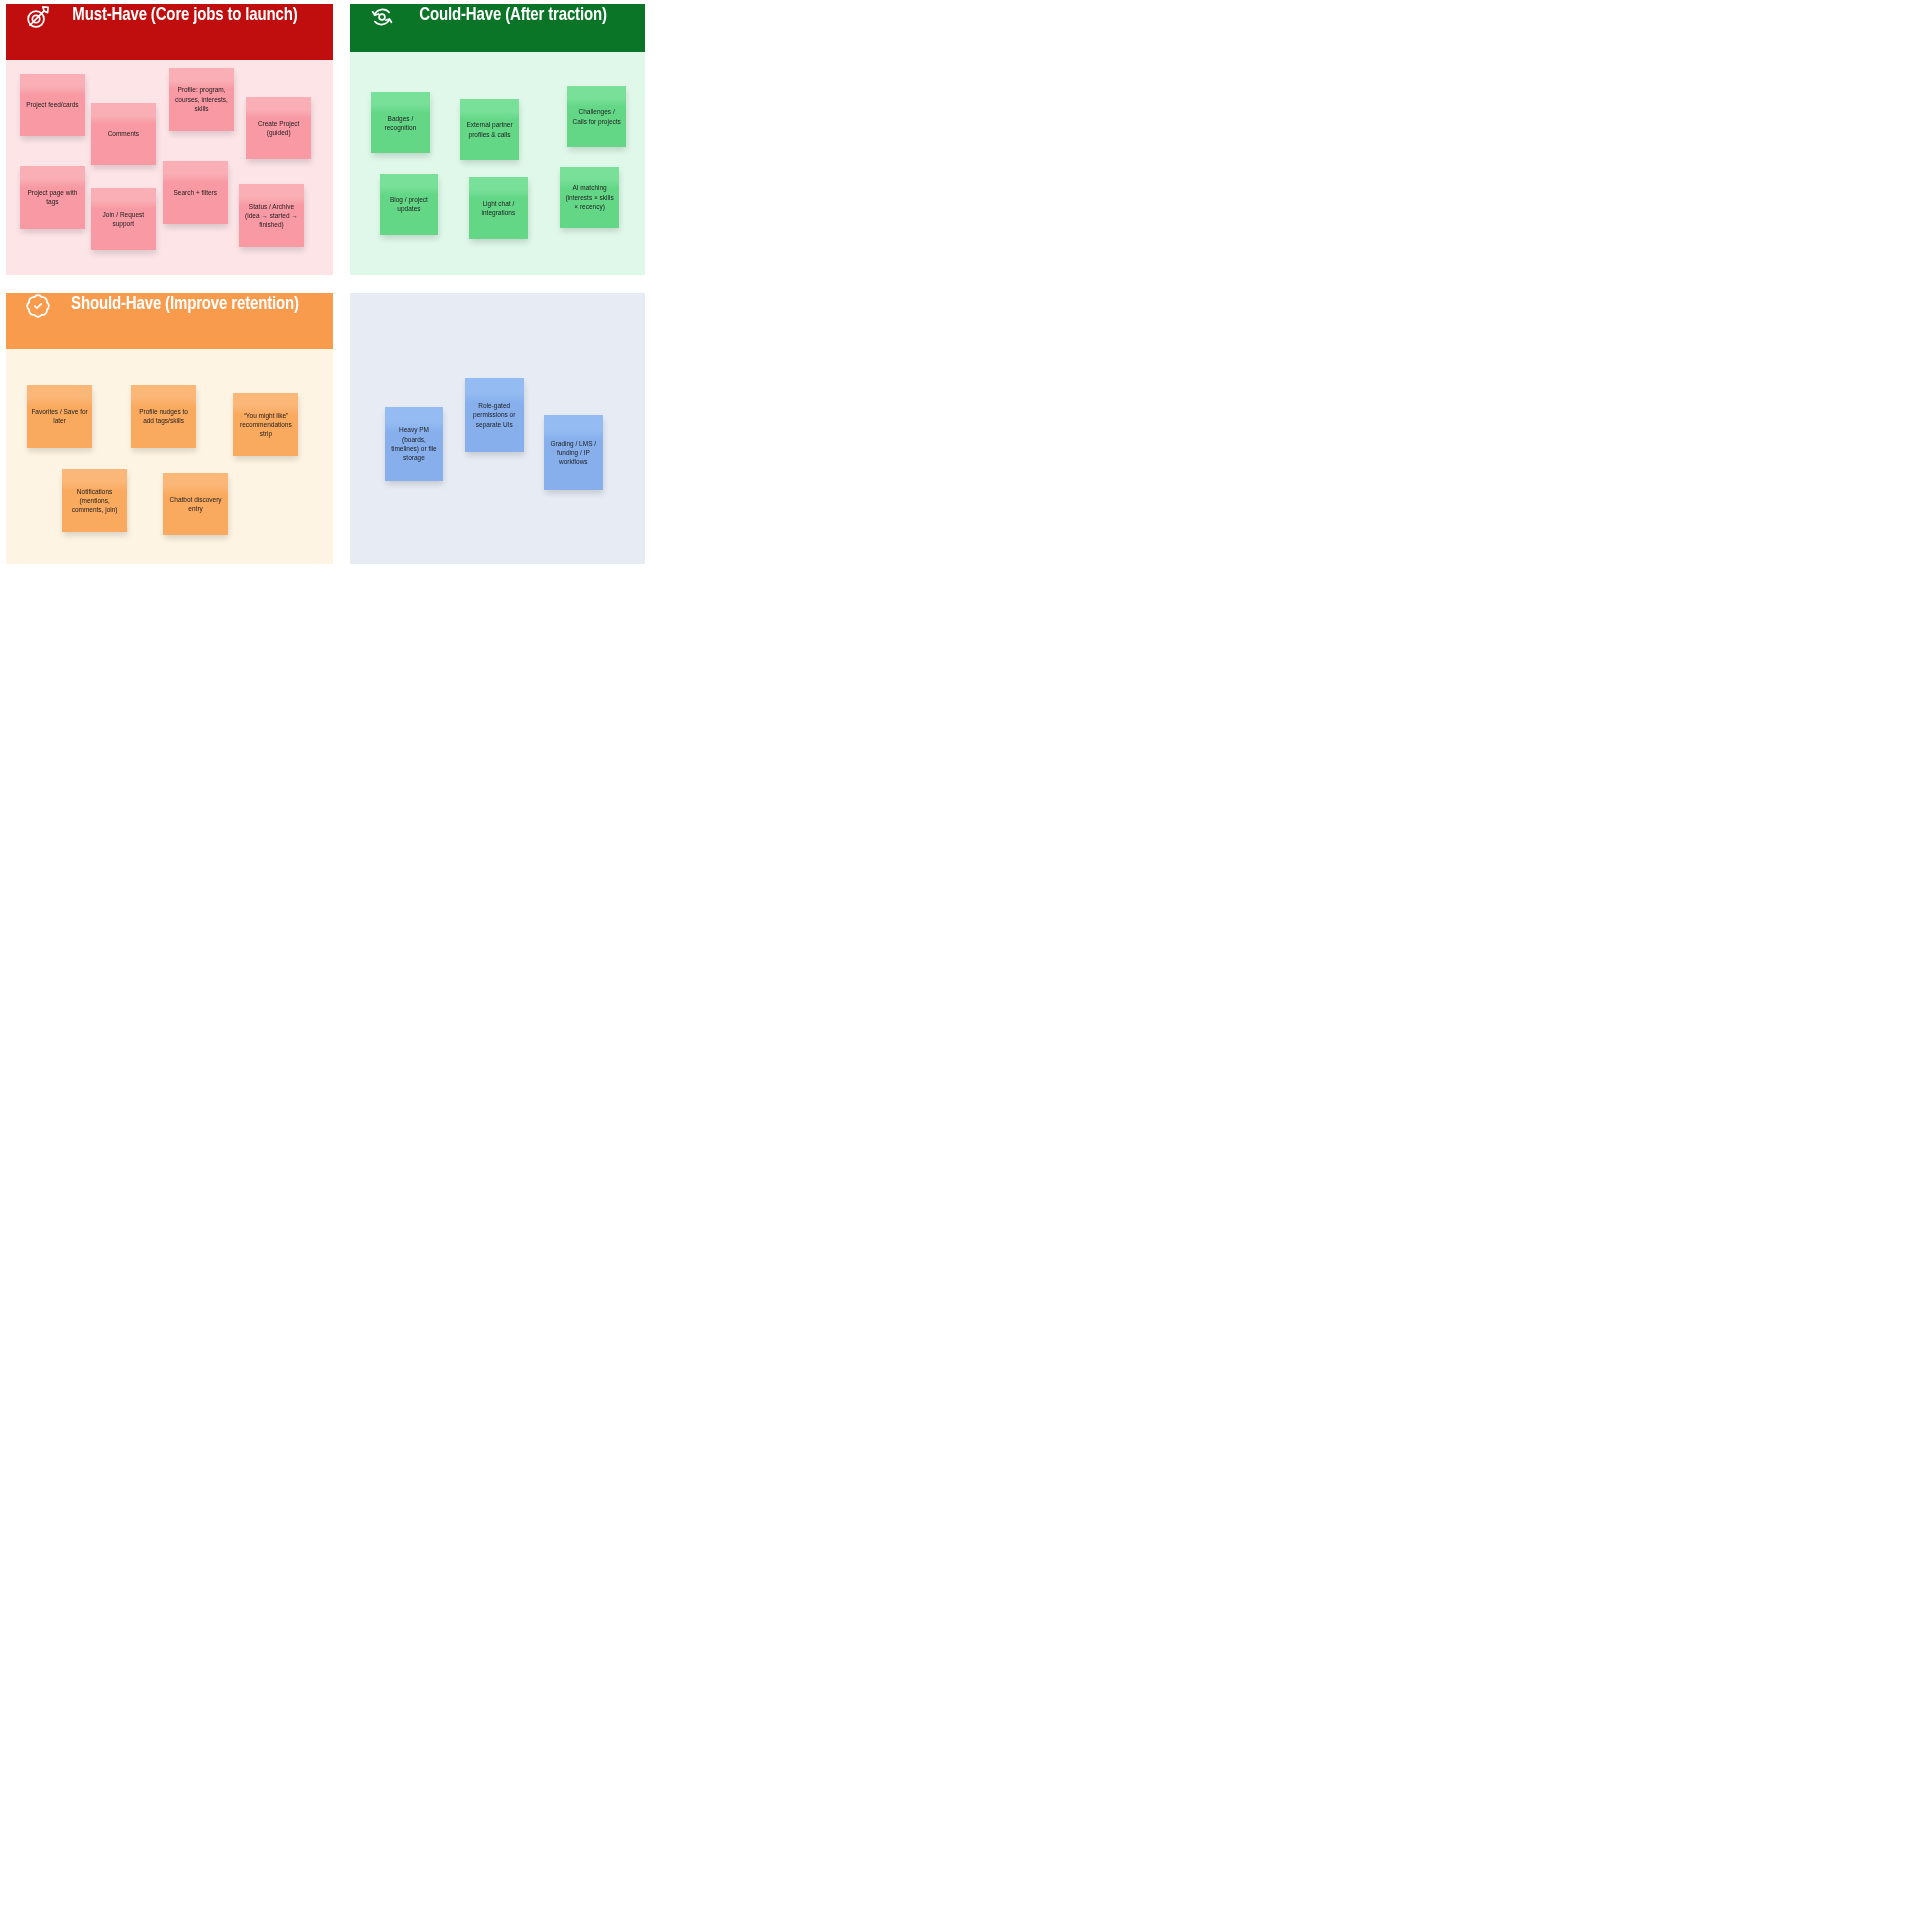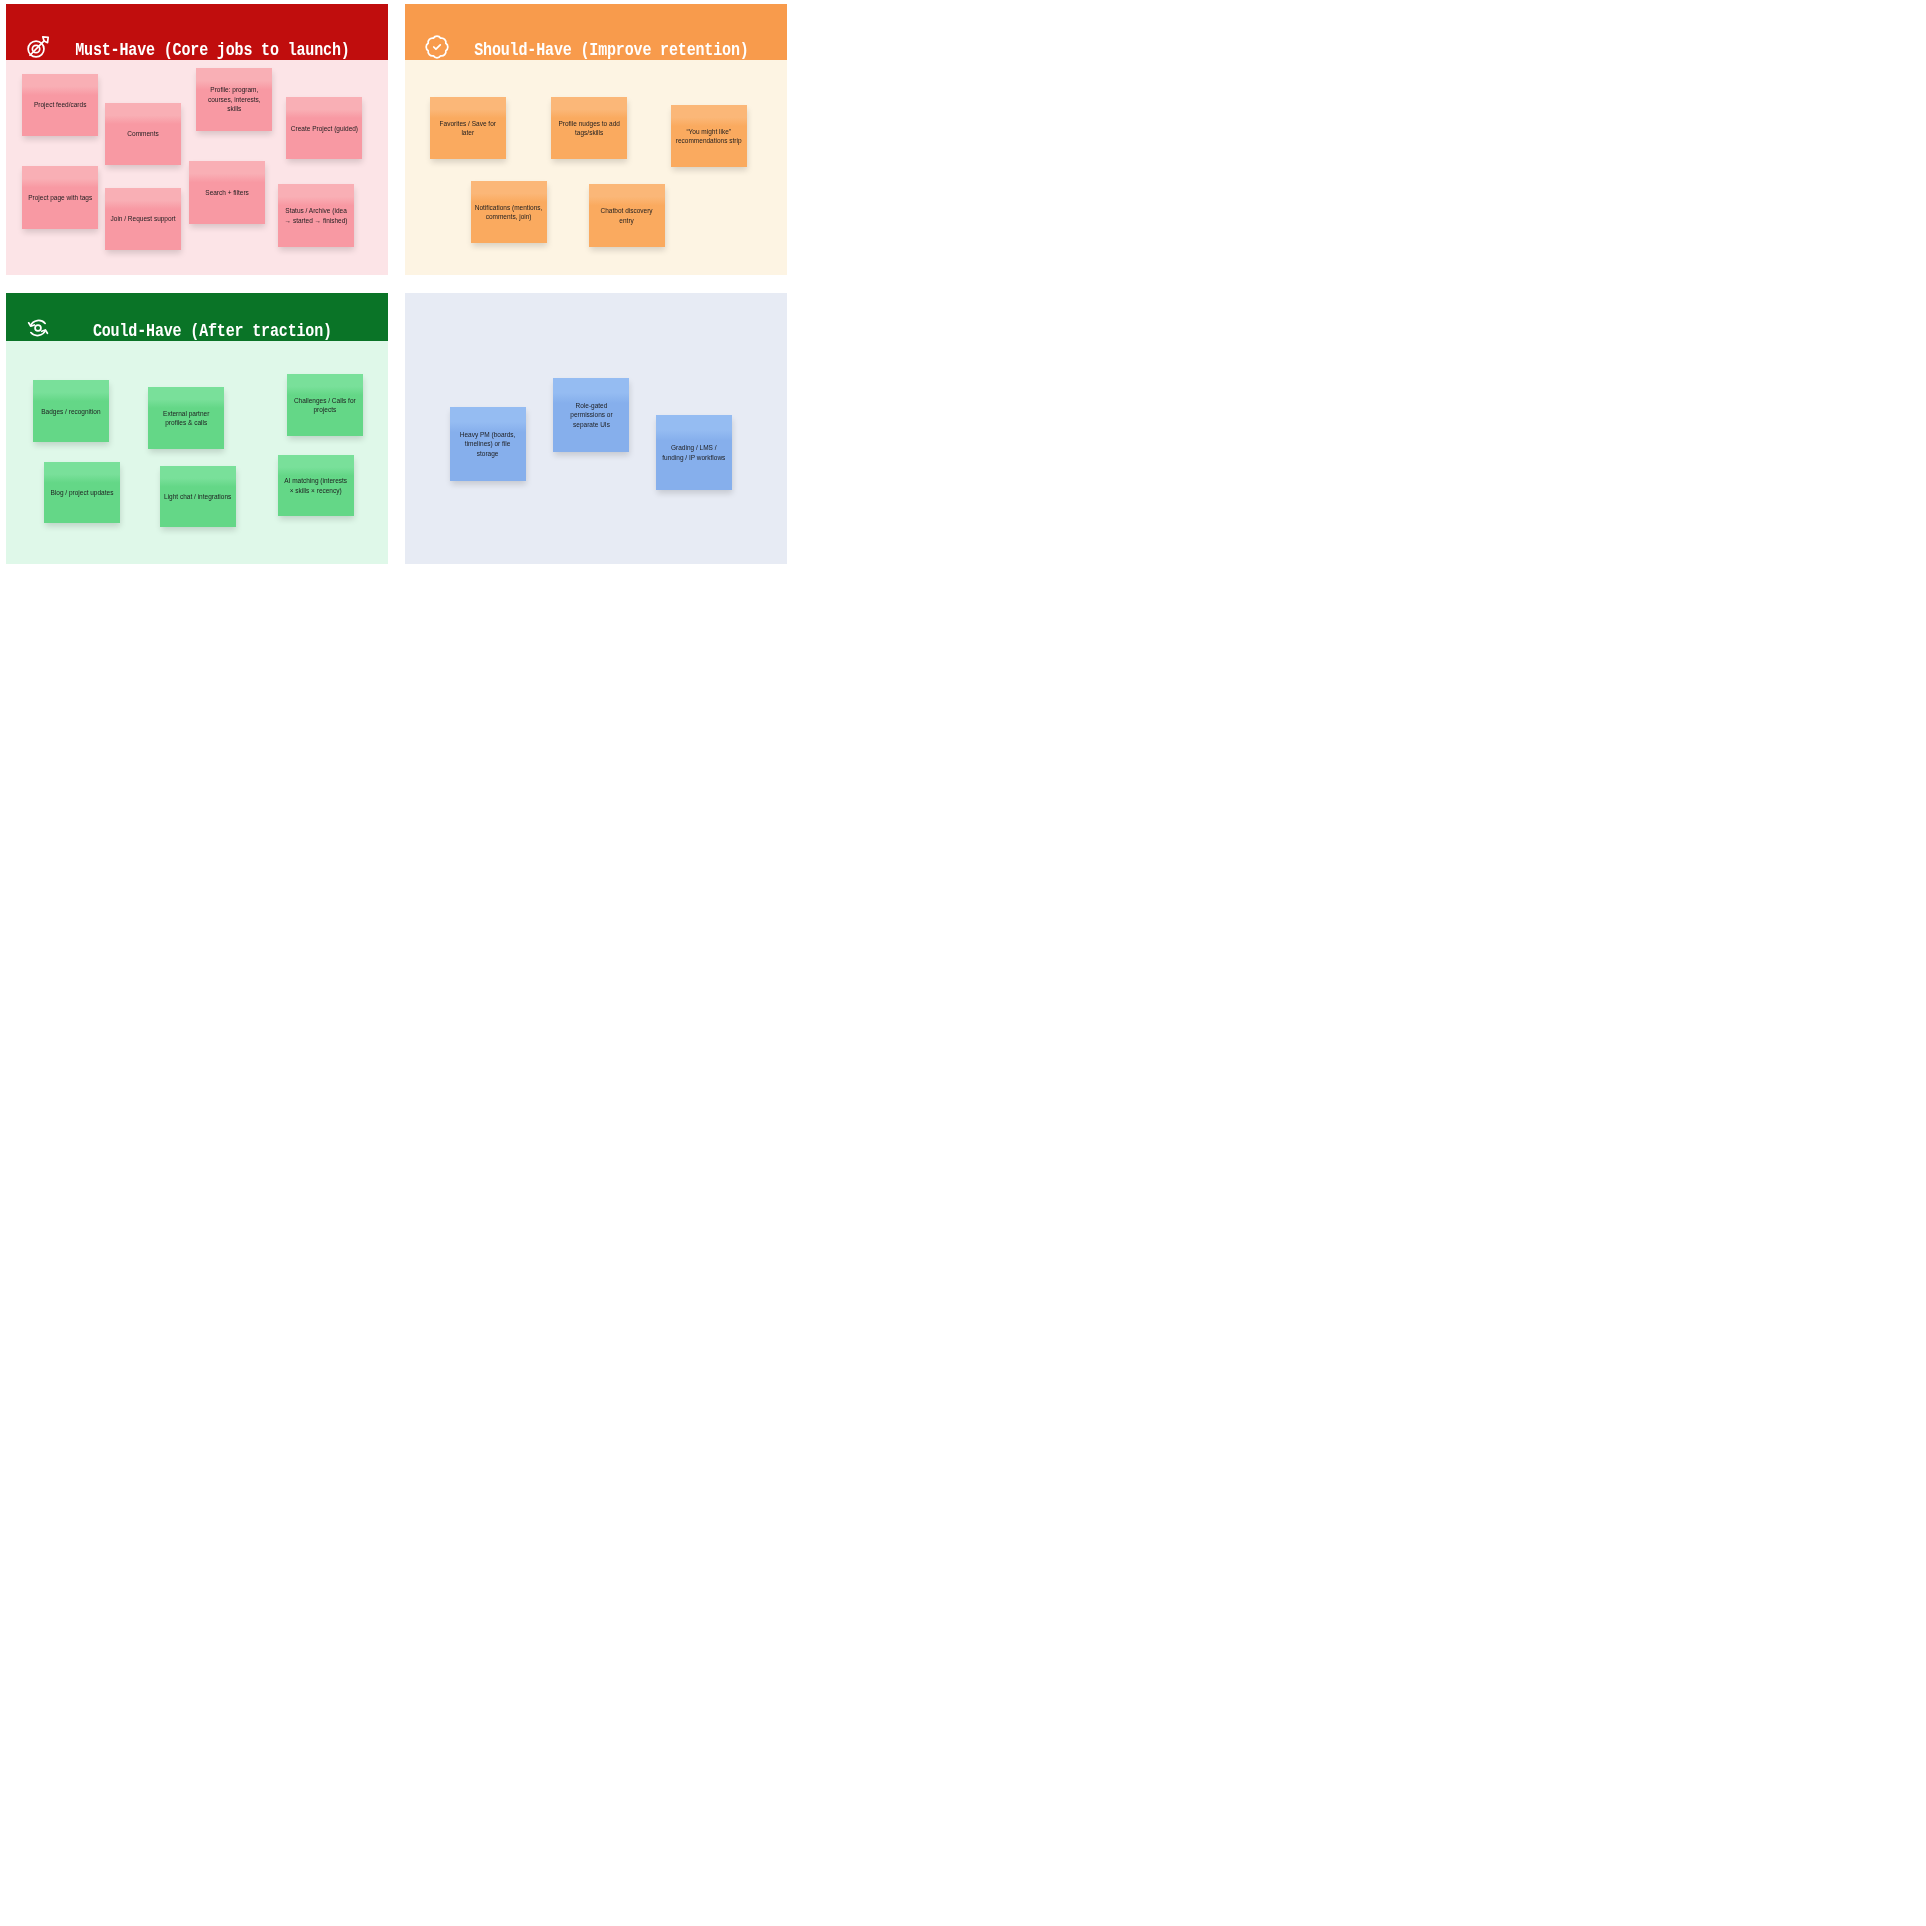--- a/index.html
+++ b/index.html
@@ -5,21 +5,21 @@
   html,body{margin:0;padding:0;background:#ffffff;}
   body{font-family:"Liberation Sans",sans-serif;}
   .board{
     width:651px;height:569px;box-sizing:border-box;
     padding:4.2px 5.8px 5.4px 5.8px;background:#ffffff;
     display:grid;grid-template-columns:1fr 1fr;grid-template-rows:1fr 1fr;gap:17.3px;
   }
   .quadrant{display:flex;flex-direction:column;min-height:0;}
   .qheader{
     flex:0 0 auto;height:56px;background:var(--header-bg);
-    display:flex;align-items:flex-end;padding:0 14px 0 19px;font-family:Liberation Mono, monospace;
+    display:flex;align-items:flex-start;padding:0 14px 0 19px;
   }
   .quadrant.bottom .qheader{height:48px;}
   .qicon{width:26px;height:26px;flex:0 0 auto;}
   .qicon svg{width:100%;height:100%;display:block;}
   .qtitle{
     flex:1;margin:0;text-align:center;color:#ffffff;
     font-size:17.7px;font-weight:bold;letter-spacing:-0.2px;white-space:nowrap;
     transform:scaleX(.85);
   }
   .qbody{flex:1;background:var(--body-bg);position:relative;}
@@ -71,49 +71,20 @@
         </div>
         <div class="note" style="left: 48%; top: 47%;">
           <span>Search + filters</span>
         </div>
         <div class="note" style="left: 71.3%; top: 57.8%;">
           <span>Status / Archive (idea → started → finished)</span>
         </div>
       </div>
   </section>
 
-  <section class="quadrant top" style="--header-bg: #f89b4c; --body-bg: #fdf4e3; --note-top: #fbb778; --note-base: #faaa5f;">
-    <header class="qheader">
-      <span class="qicon">
-        <svg viewBox="0 0 24 24" fill="none" stroke="#ffffff" stroke-width="1.6" stroke-linecap="round" stroke-linejoin="round">
-          <path d="M3.85 8.62a4 4 0 0 1 4.78-4.77 4 4 0 0 1 6.74 0 4 4 0 0 1 4.78 4.78 4 4 0 0 1 0 6.74 4 4 0 0 1-4.77 4.78 4 4 0 0 1-6.75 0 4 4 0 0 1-4.78-4.77 4 4 0 0 1 0-6.76Z"></path>
-          <path d="m9 12 2 2 4-4"></path>
-        </svg>
-      </span>
-      <h2 class="qtitle">Should-Have (Improve retention)</h2>
-    </header>
-    <div class="qbody">
-        <div class="note" style="left: 6.5%; top: 17.1%;">
-          <span>Favorites / Save for later</span>
-        </div>
-        <div class="note" style="left: 38.3%; top: 17.1%;">
-          <span>Profile nudges to add tags/skills</span>
-        </div>
-        <div class="note" style="left: 69.6%; top: 20.8%;">
-          <span>“You might like” recommendations strip</span>
-        </div>
-        <div class="note" style="left: 17.2%; top: 56.1%;">
-          <span>Notifications (mentions, comments, join)</span>
-        </div>
-        <div class="note" style="left: 48.1%; top: 57.8%;">
-          <span>Chatbot discovery entry</span>
-        </div>
-      </div>
-  </section>
-
   <section class="quadrant bottom" style="--header-bg: #0a7427; --body-bg: #dff8e9; --note-top: #79e09a; --note-base: #64d787;">
     <header class="qheader">
       <span class="qicon">
         <svg viewBox="0 0 24 24" fill="none" stroke="#ffffff" stroke-width="1.6" stroke-linecap="round" stroke-linejoin="round">
           <circle cx="12" cy="12" r="2.7"></circle>
           <path d="M18.6 7.8 A 8 8 0 0 0 5.2 9.9"></path>
           <path d="M3.4 7.2 L5.3 10.3 L8.7 9.2"></path>
           <path d="M5.4 16.2 A 8 8 0 0 0 18.8 14.1"></path>
           <path d="M15.4 15.0 L18.8 13.8 L20.7 16.9"></path>
         </svg>
@@ -135,20 +106,49 @@
         </div>
         <div class="note" style="left: 40.3%; top: 56.1%;">
           <span>Light chat / integrations</span>
         </div>
         <div class="note" style="left: 71.2%; top: 51.3%;">
           <span>AI matching (interests × skills × recency)</span>
         </div>
       </div>
   </section>
 
+  <section class="quadrant top" style="--header-bg: #f89b4c; --body-bg: #fdf4e3; --note-top: #fbb778; --note-base: #faaa5f;">
+    <header class="qheader">
+      <span class="qicon">
+        <svg viewBox="0 0 24 24" fill="none" stroke="#ffffff" stroke-width="1.6" stroke-linecap="round" stroke-linejoin="round">
+          <path d="M3.85 8.62a4 4 0 0 1 4.78-4.77 4 4 0 0 1 6.74 0 4 4 0 0 1 4.78 4.78 4 4 0 0 1 0 6.74 4 4 0 0 1-4.77 4.78 4 4 0 0 1-6.75 0 4 4 0 0 1-4.78-4.77 4 4 0 0 1 0-6.76Z"></path>
+          <path d="m9 12 2 2 4-4"></path>
+        </svg>
+      </span>
+      <h2 class="qtitle">Should-Have (Improve retention)</h2>
+    </header>
+    <div class="qbody">
+        <div class="note" style="left: 6.5%; top: 17.1%;">
+          <span>Favorites / Save for later</span>
+        </div>
+        <div class="note" style="left: 38.3%; top: 17.1%;">
+          <span>Profile nudges to add tags/skills</span>
+        </div>
+        <div class="note" style="left: 69.6%; top: 20.8%;">
+          <span>“You might like” recommendations strip</span>
+        </div>
+        <div class="note" style="left: 17.2%; top: 56.1%;">
+          <span>Notifications (mentions, comments, join)</span>
+        </div>
+        <div class="note" style="left: 48.1%; top: 57.8%;">
+          <span>Chatbot discovery entry</span>
+        </div>
+      </div>
+  </section>
+
   <section class="quadrant bottom" style="--header-bg: #3a61ae; --body-bg: #e7ebf4; --note-top: #95bcf2; --note-base: #86afec;">
     <div class="qbody">
         <div class="note" style="left: 11.7%; top: 42.1%;">
           <span>Heavy PM (boards, timelines) or file storage</span>
         </div>
         <div class="note" style="left: 38.9%; top: 31.4%;">
           <span>Role-gated permissions or separate UIs</span>
         </div>
         <div class="note" style="left: 65.7%; top: 45.3%;">
           <span>Grading / LMS / funding / IP workflows</span>

